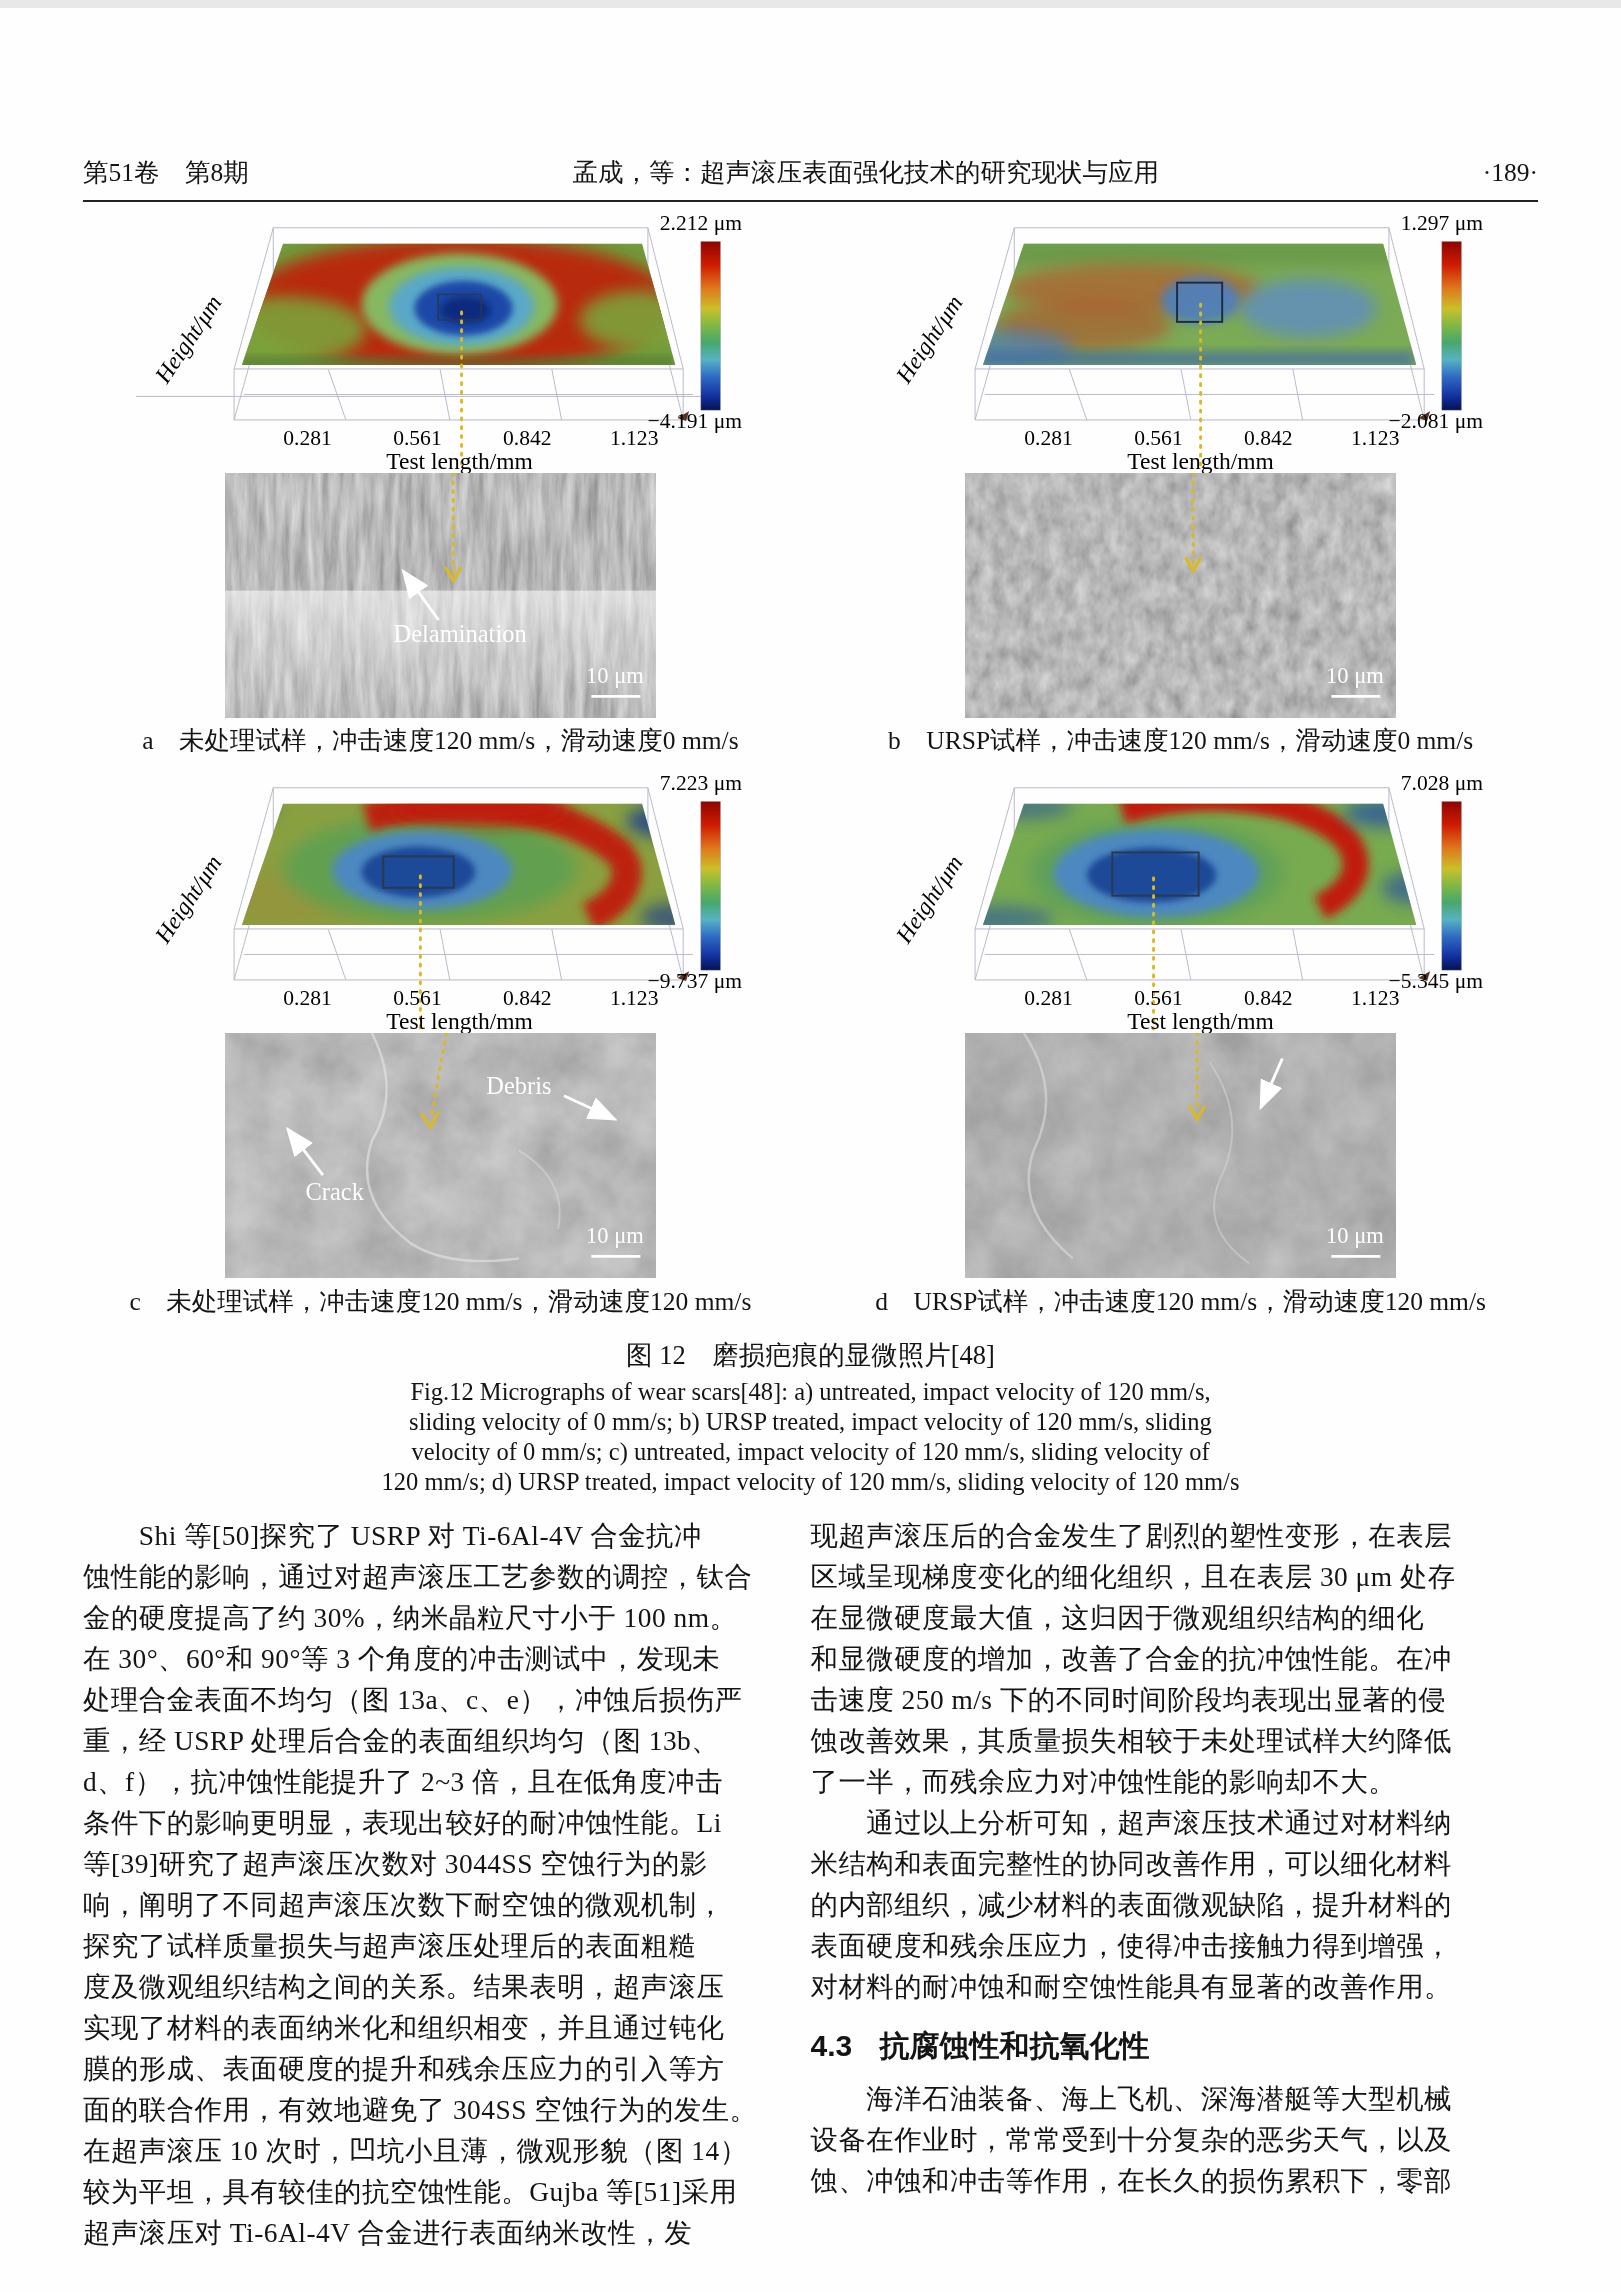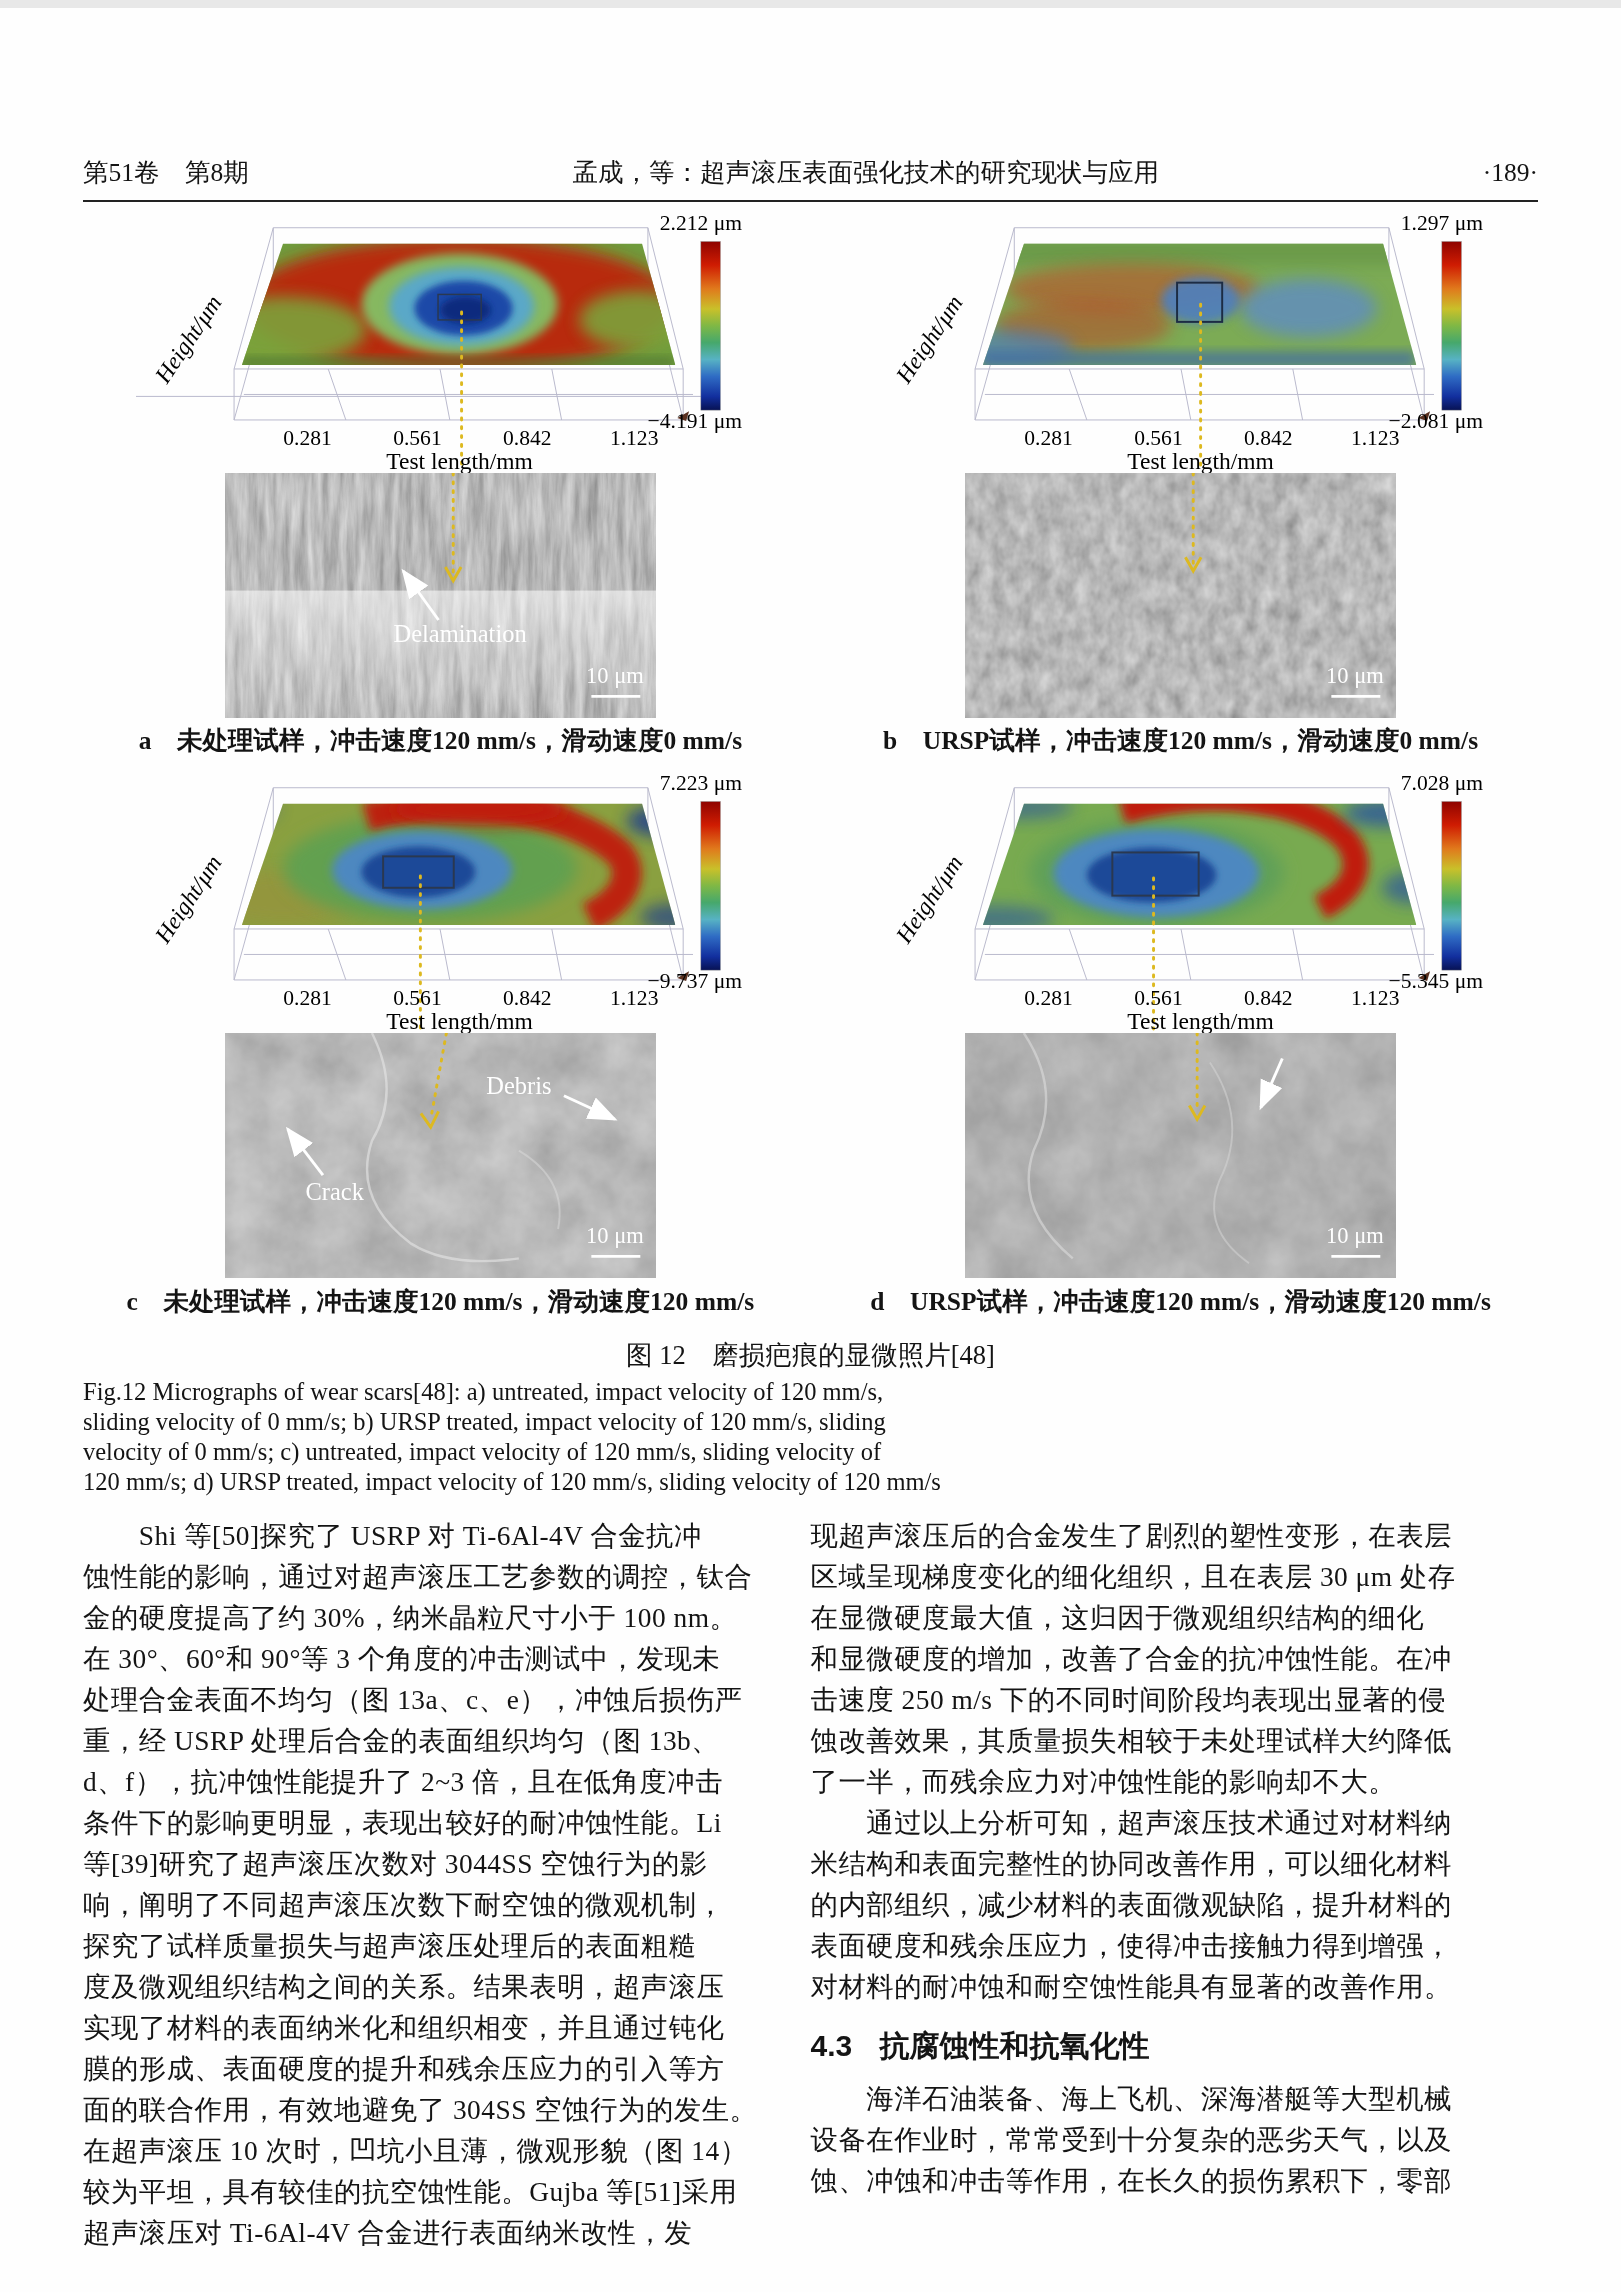--- a/index.html
+++ b/index.html
@@ -5,24 +5,24 @@
   html,body{margin:0;padding:0;background:#e8e8e8;}
   .page{width:1621px;height:2293px;background:#fefefe;margin:8px auto;position:relative;
         font-family:"Liberation Serif","DejaVu Serif",serif;color:#141414;overflow:hidden;}
   .content{padding:147px 83px 0 83px;}
   
   .hdr{display:flex;justify-content:space-between;align-items:baseline;font-size:25.5px;margin-bottom:9.8px;}
   .hdr-rule{border:none;border-top:2.5px solid #222;margin:0 0 7.8px 0;}
   
   .fig-grid{display:grid;grid-template-columns:1fr 1fr;column-gap:25.5px;row-gap:2px;margin-top:3.9px;}
   .subfig{display:flex;flex-direction:column;align-items:center;}
-  .subcap{font-size:25.5px;margin:5.9px 0 9.8px 0;white-space:nowrap;font-weight:bold;}
+  .subcap{font-size:25.5px;margin:5.9px 0 9.8px 0;white-space:nowrap;}
   .figcap-cn{text-align:center;font-size:26.5px;margin-top:7.8px;}
   .figcap-en{margin-top:3.9px;}
-  .figcap-en-line{font-size:24.5px;line-height:30px;}
+  .figcap-en-line{text-align:center;font-size:24.5px;line-height:30px;}
   
   .cols{display:flex;margin-top:19.6px;}
   .col{flex:1;min-width:0;}
   .body-line{font-size:27.4px;line-height:41px;letter-spacing:0.5px;white-space:nowrap;}
   .sec-head{display:flex;gap:27.4px;align-items:center;margin:17.6px 0 11.8px 0;
             font-family:"Liberation Sans","DejaVu Sans",sans-serif;font-weight:bold;font-size:30px;}
   svg text{font-family:"Liberation Serif","DejaVu Serif",serif;}
   .defs-holder{position:absolute;width:0;height:0;overflow:hidden;}
 </style>
 </head>

